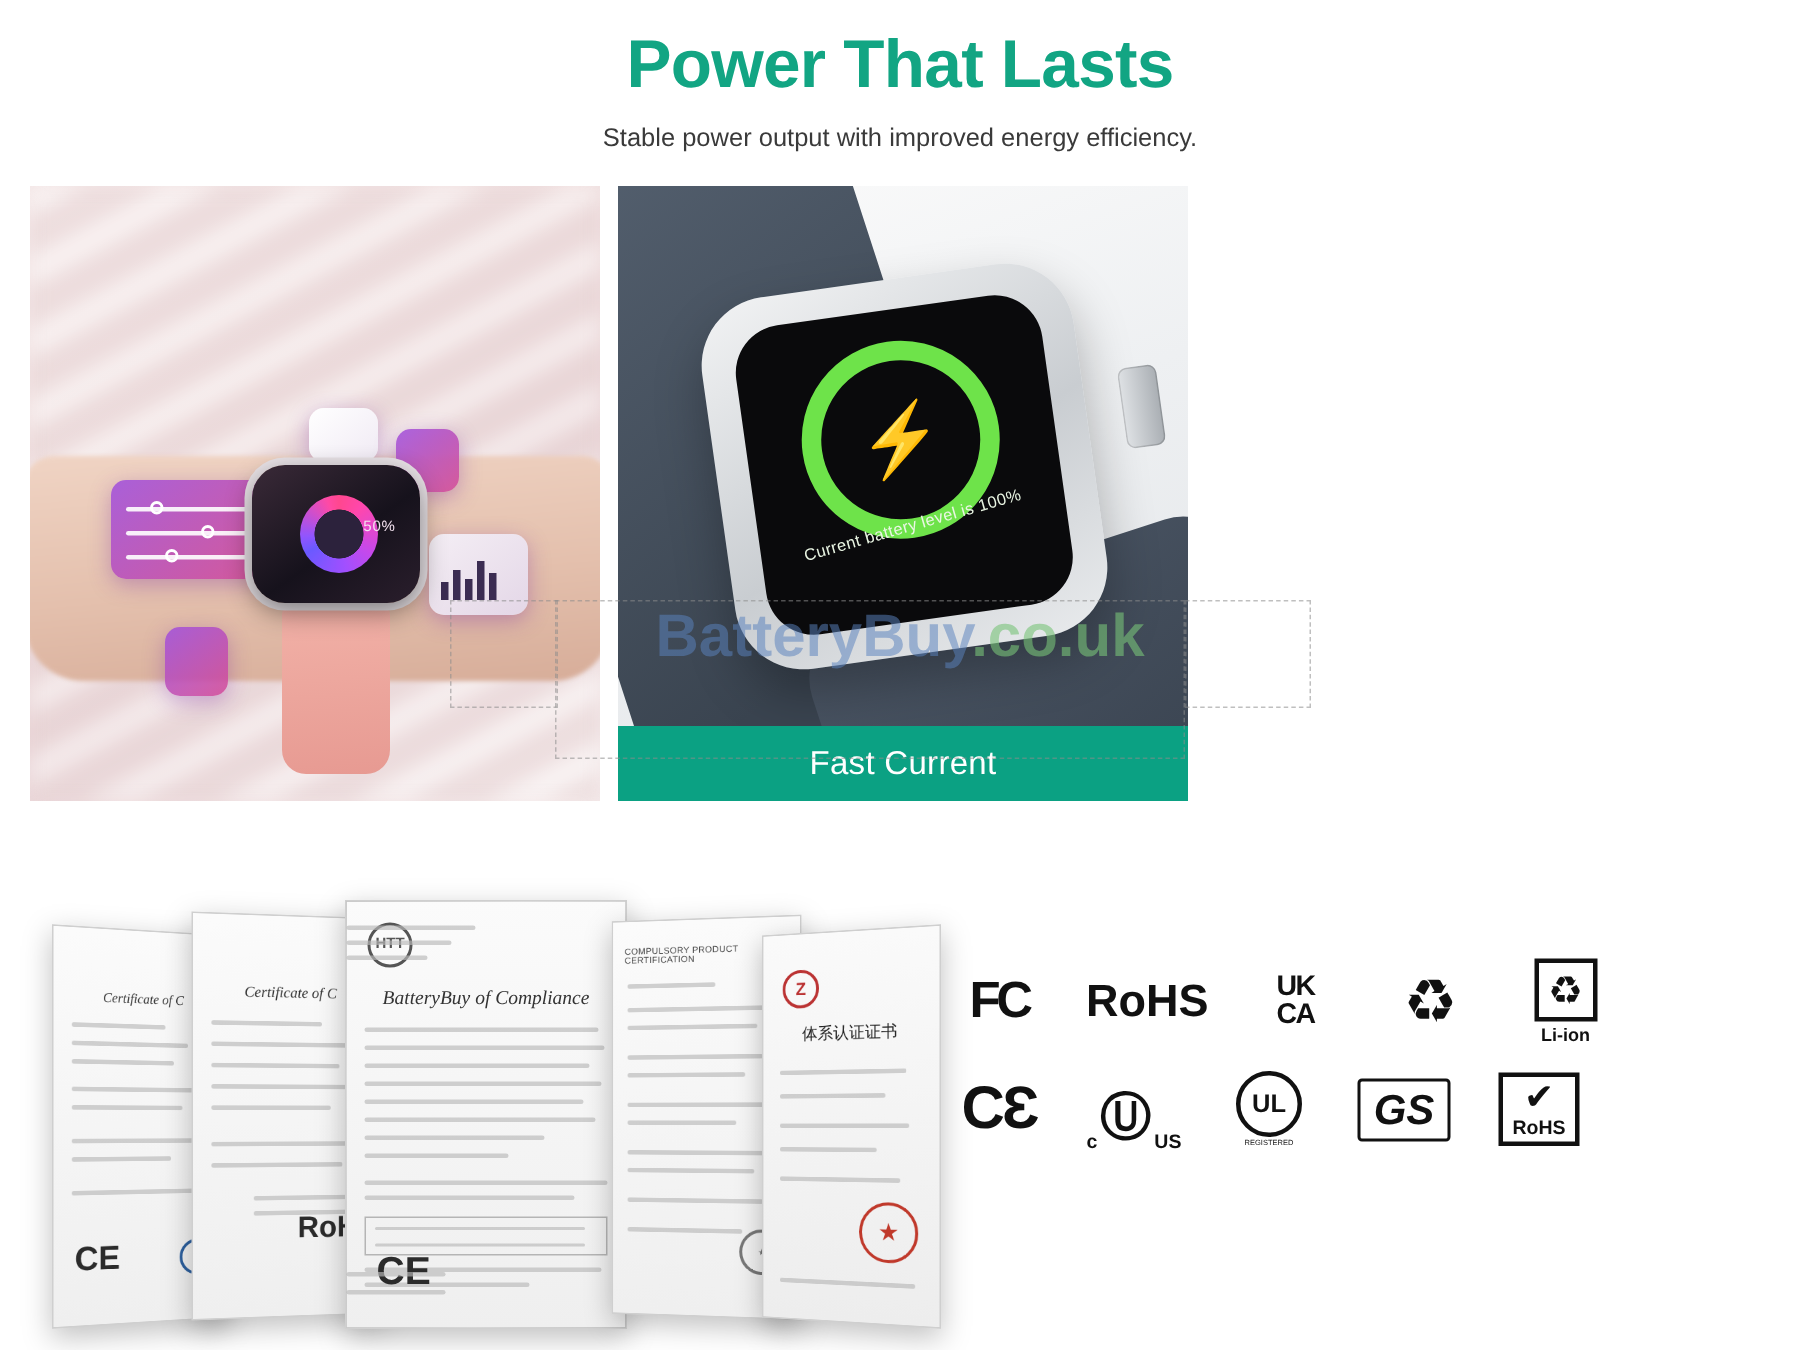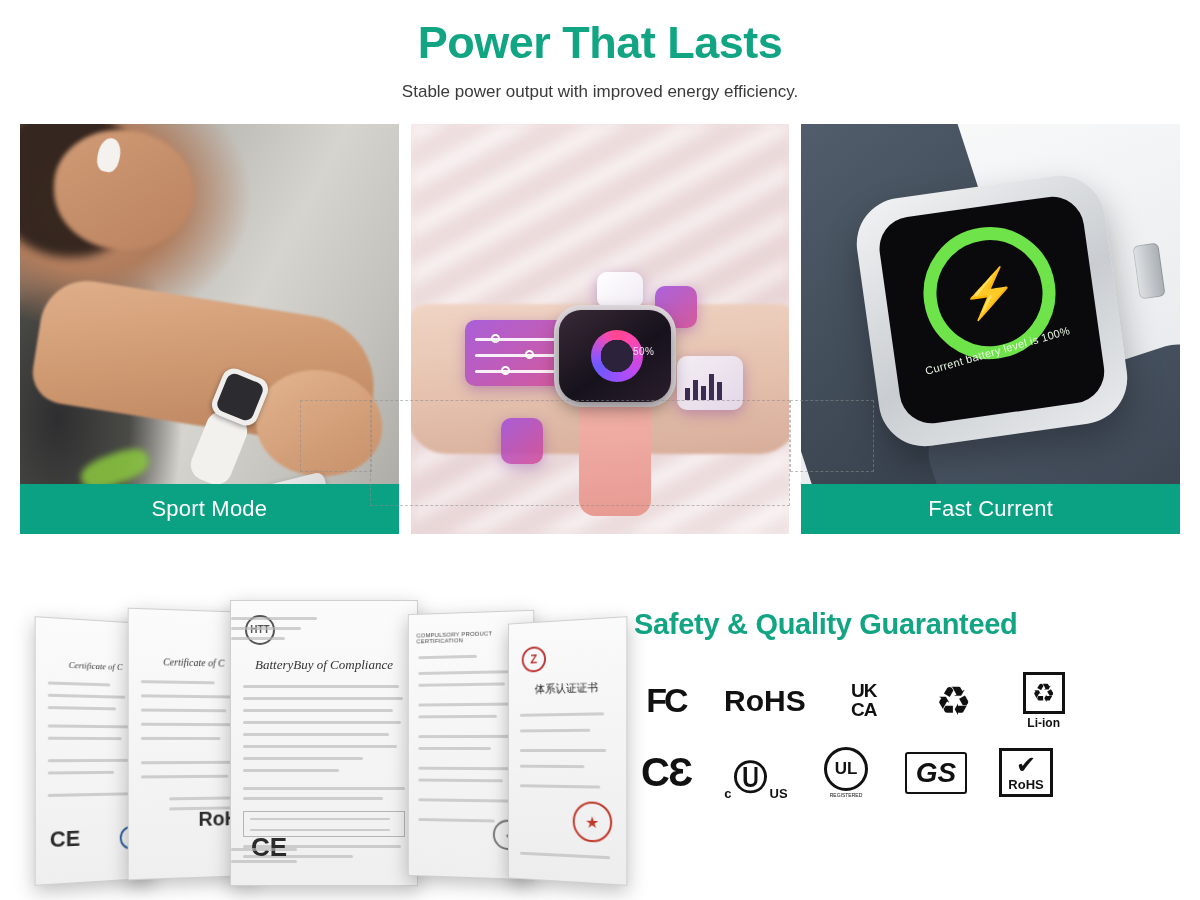--- a/index.html
+++ b/index.html
@@ -195,34 +195,20 @@
 
 <div class="page">
 
   <div class="header">
     <div class="title">Power That Lasts</div>
     <div class="subtitle">Stable power output with improved energy efficiency.</div>
   </div>
 
   <div class="cards">
 
-    <div class="card">
-      <div class="card-photo ph1">
-        <div class="hair"></div>
-        <div class="face"></div>
-        <div class="earbud"></div>
-        <div class="arm"></div>
-        <div class="strap"></div>
-        <div class="hand"></div>
-        <div class="watch"></div>
-        <div class="phone"></div>
-        <div class="green"></div>
-      </div>
-      <div class="card-label">Sport Mode</div>
-    </div>
 
     <div class="card">
       <div class="card-photo ph2">
         <div class="fabric"></div>
         <div class="wrist"></div>
         <div class="ui card2"></div>
         <div class="ui mail"></div>
         <div class="ui left">
           <span class="ln" style="left:10px;top:18px;width:84px"></span>
           <span class="ln" style="left:10px;top:34px;width:84px"></span>
@@ -262,20 +248,23 @@
         <div class="crown"></div>
       </div>
       <div class="card-label">Fast Current</div>
     </div>
   </div>
 
   <div class="wm-box b3"></div>
   <div class="wm-box b1"></div>
   <div class="wm-box b2"></div>
   <div class="watermark">
+    <div class="wm-bot">
+      <span class="b">BatteryBuy</span><span class="g">.co.uk</span>
+    </div>
   </div>
 
   <div class="lower">
 
     <div class="certs">
 
       <div class="cert c1 gold">
         <div class="inner">
             <div class="paper">
           <div class="cert-title" style="top:40px;font-size:9px">Certificate of C</div>
@@ -373,21 +362,20 @@
           <span class="linetxt" style="left:12px;top:144px;width:68px"></span>
           <span class="linetxt" style="left:12px;top:164px;width:84px"></span>
           <div class="seal" style="right:14px;bottom:40px;width:40px;height:40px;border-color:#c0392b;color:#c0392b;font-size:16px">★</div>
           <span class="linetxt" style="left:12px;bottom:24px;width:94px"></span>
         </div>
           </div>
       </div>
     </div>
 
     <div class="safety">
-      <h2>Safety &amp; Quality Guaranteed</h2>
 
       <div class="badges">
 
         <div class="badge-row">
           <div class="badge badge-fcc">FC</div>
           <div class="badge badge-rohs">RoHS</div>
           <div class="badge badge-ukca">
             <div>
               <div>UK</div>
               <div>CA</div>

